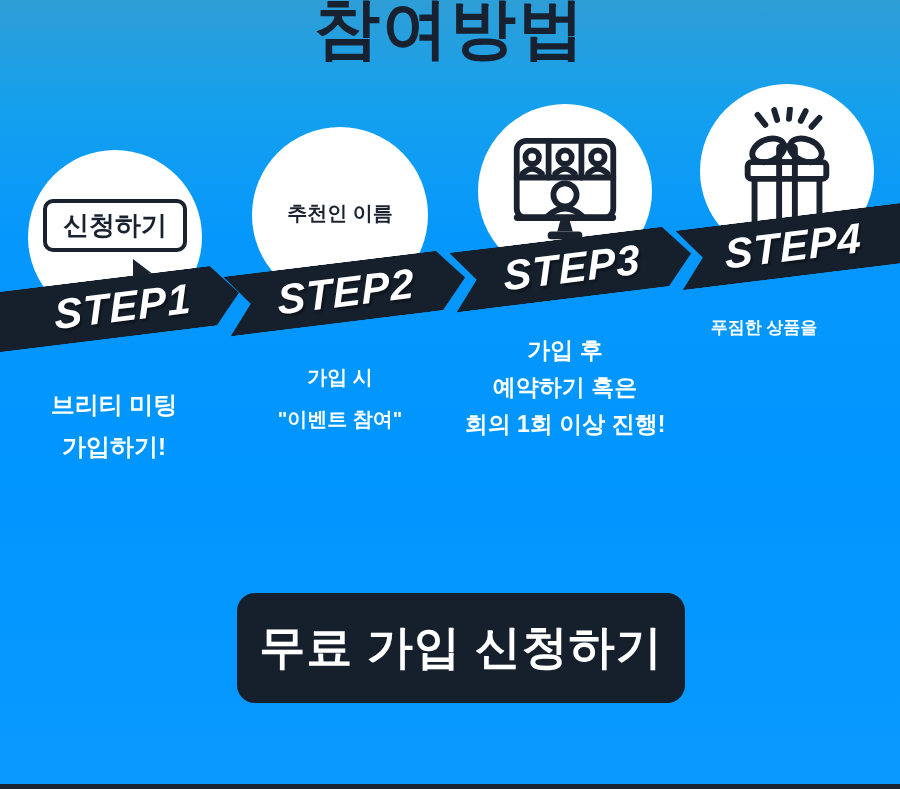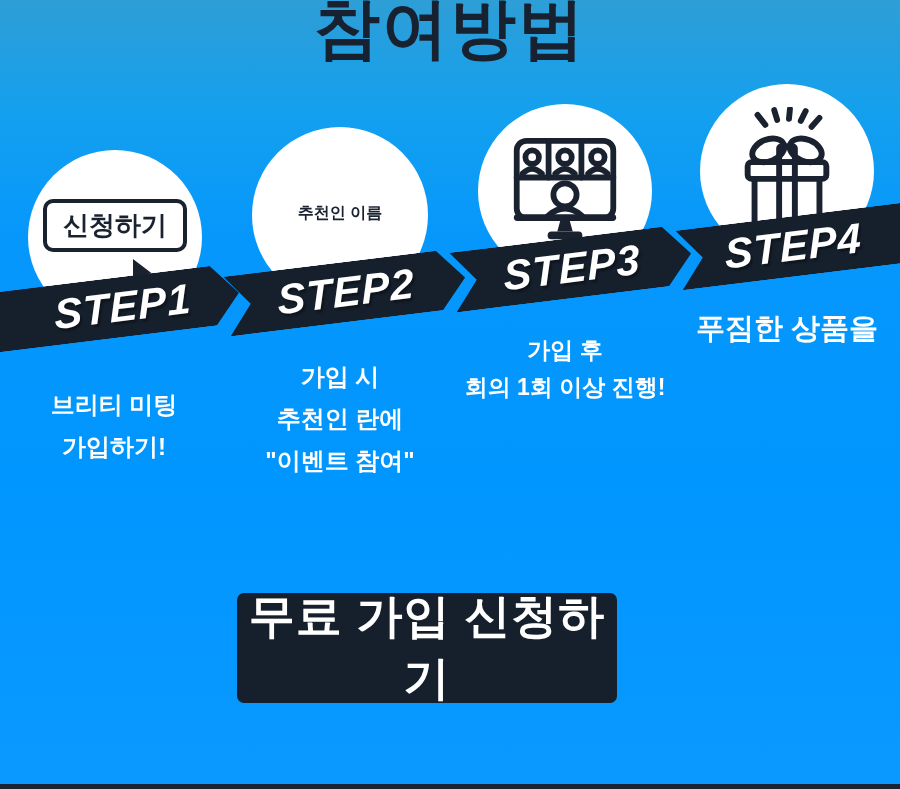--- a/index.html
+++ b/index.html
@@ -18,21 +18,21 @@
   }
   .c1{left:28px;top:150px;width:174px;height:174px;}
   .c2{left:252px;top:127px;width:176px;height:176px;}
   .c3{left:478px;top:104px;width:174px;height:174px;}
   .c4{left:700px;top:84px;width:174px;height:174px;}
   .badge-box{
     border:4px solid #1A2230;border-radius:10px;background:#fff;
     padding:5px 16px;font-size:26px;font-weight:900;color:#1A2230;white-space:nowrap;
   }
   .c1 .badge-box{margin-top:14px;}
-  .caption{font-size:16px;font-weight:900;color:#1A2230;margin-bottom:4px;white-space:nowrap;}
+  .caption{font-size:20px;font-weight:900;color:#1A2230;margin-bottom:4px;white-space:nowrap;}
   .cursor{margin-top:6px;margin-left:56px;}
   .ribbon{
     position:absolute;height:60px;background:#16202D;
     transform:rotate(-7deg);
     display:flex;align-items:center;justify-content:center;
   }
   .r1{left:-45px;top:280px;width:285px;
       clip-path:polygon(0 0,calc(100% - 26px) 0,100% 50%,calc(100% - 26px) 100%,0 100%);}
   .r2{left:226px;top:262px;width:240px;
       clip-path:polygon(0 0,calc(100% - 26px) 0,100% 50%,calc(100% - 26px) 100%,0 100%,24px 50%);}
@@ -45,26 +45,26 @@
     letter-spacing:1px;text-shadow:2px 3px 2px rgba(0,0,0,0.35);
     transform:skew(-4deg);
   }
   .r1 .step-label{margin-left:52px;}
   .r4 .step-label{margin-right:40px;}
   .desc{
     position:absolute;text-align:center;color:#FFFFFF;font-weight:800;
   }
   .desc div{white-space:nowrap;}
   .d1{left:4px;top:384px;width:220px;font-size:24px;line-height:42px;}
-  .d2{left:230px;top:356px;width:220px;font-size:24px;line-height:42px;}
+  .d2{left:230px;top:356px;width:220px;font-size:20px;line-height:42px;}
   .d3{left:450px;top:332px;width:230px;font-size:23px;line-height:37px;}
-  .d4{left:677px;top:310px;width:220px;font-size:29px;line-height:36px;}
+  .d4{left:654px;top:310px;width:220px;font-size:17px;line-height:36px;}
   .cta{
-    position:absolute;left:237px;top:593px;width:380px;height:110px;
-    background:#16202C;border:none;border-radius:7px;cursor:pointer;
+    position:absolute;left:237px;top:593px;width:448px;height:110px;
+    background:#16202C;border:none;border-radius:18px;cursor:pointer;
     color:#FFFFFF;font-family:inherit;font-size:46px;font-weight:900;letter-spacing:1px;
     display:flex;align-items:center;justify-content:center;
   }
   .footer-bar{
     position:absolute;left:0;top:784px;width:900px;height:5px;background:#1A2332;
   }
   svg{display:block;}
 </style>
 </head>
 <body>
@@ -137,25 +137,25 @@
 <div class="ribbon r4">
   <span class="step-label">STEP4</span>
 </div>
 
 <div class="desc d1">
   <div>브리티 미팅</div>
   <div>가입하기!</div>
 </div>
 <div class="desc d2">
   <div>가입 시</div>
-  <div>추천인 란에</div>
   <div>"이벤트 참여"</div>
 </div>
 <div class="desc d3">
   <div>가입 후</div>
+  <div>예약하기 혹은</div>
   <div>회의 1회 이상 진행!</div>
 </div>
 <div class="desc d4">
   <div>푸짐한 상품을</div>
 </div>
 
 <button class="cta">무료 가입 신청하기</button>
 
 <div class="footer-bar"></div>
 

